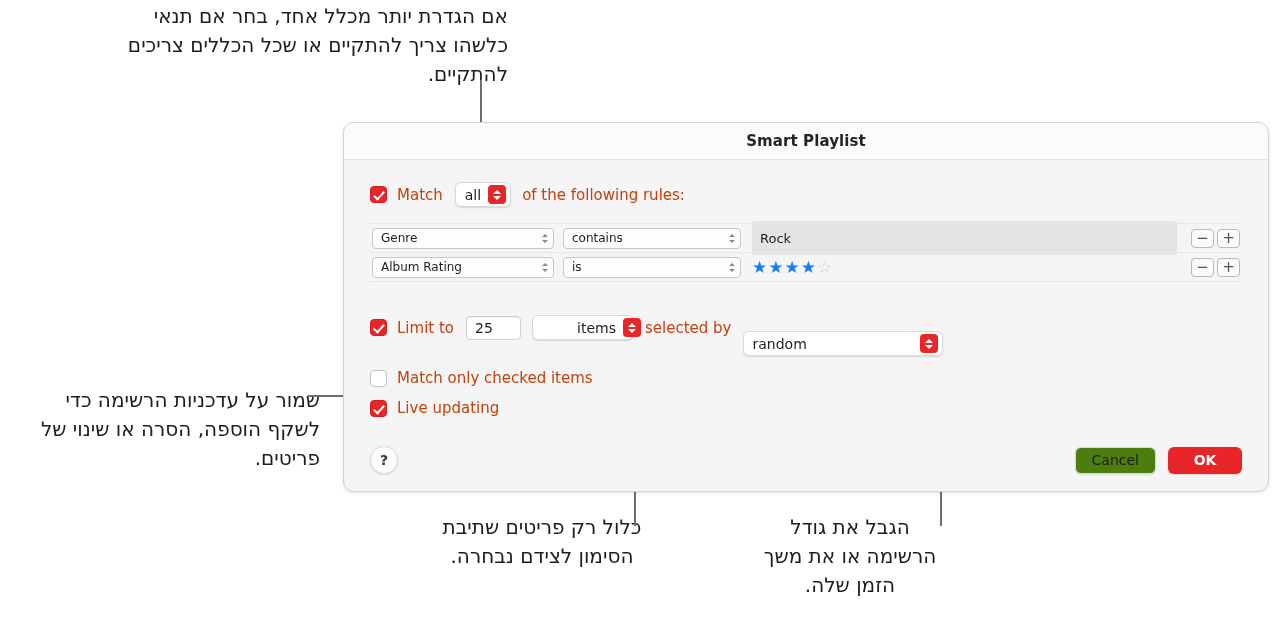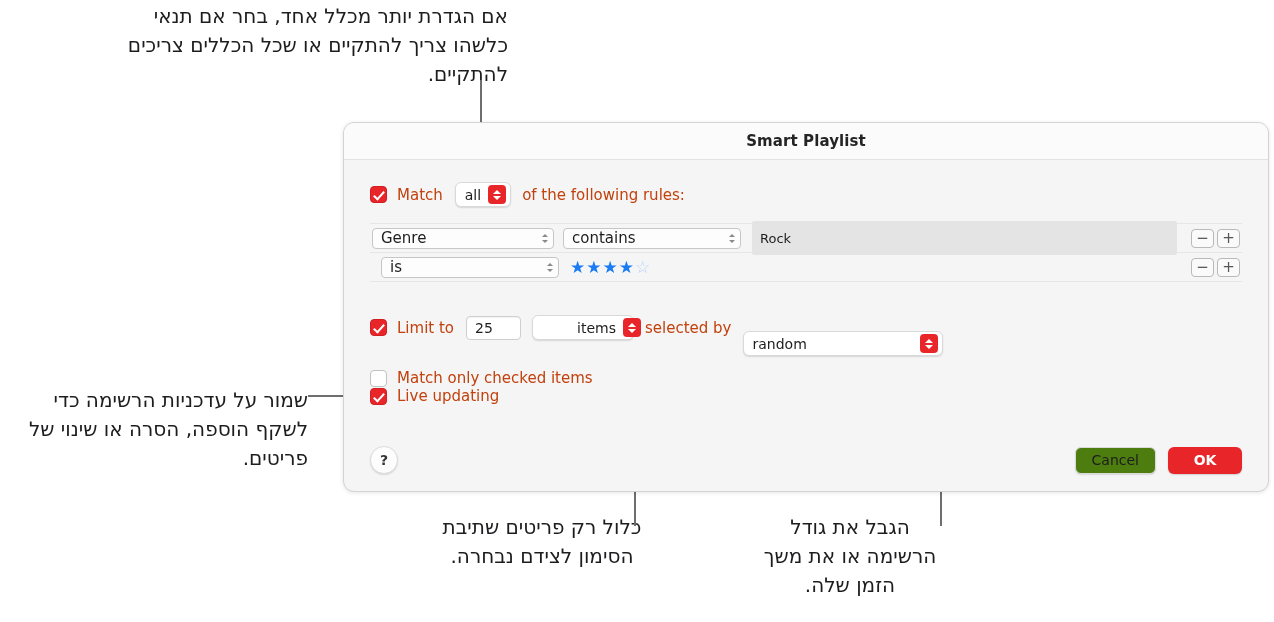--- a/index.html
+++ b/index.html
@@ -21,21 +21,21 @@
     position: absolute;
     color: #1d1d1f;
     font-size: 20px;
     line-height: 1.45;
     direction: rtl;
     text-align: right;
     white-space: pre-line;
     font-family: "DejaVu Sans", "Liberation Sans", sans-serif;
   }
   #callout-match   { left: 108px; top: 2px;   width: 400px; }
-  #callout-live    { left: 10px;   top: 386px; width: 298px; }
+  #callout-live    { left: 22px;   top: 386px; width: 298px; }
   #callout-checked { left: 442px; top: 513px; width: 200px; text-align: center; }
   #callout-limit   { left: 760px; top: 513px; width: 180px; text-align: center; }
 
   
   .leader {
     position: absolute;
     background: #6e6e6e;
   }
   .leader-v { width: 2px; }
   .leader-h { height: 2px; }
@@ -157,21 +157,21 @@
     background: #fdfdfd;
     border: 1px solid #c6c6c6;
     border-radius: 4px;
     display: inline-flex;
     align-items: center;
     justify-content: space-between;
     box-sizing: border-box;
     padding: 0 5px 0 8px;
   }
   .select-plain .sv {
-    font-size: 15px;
+    font-size: 12px;
     color: #1d1d1f;
     white-space: nowrap;
   }
   .chev {
     display: flex;
     flex-direction: column;
     align-items: center;
     gap: 3px;
     flex: 0 0 auto;
     margin-left: 6px;
@@ -347,20 +347,27 @@
             </span>
         </span>
         <span class="text-field-filled rule-value">Rock</span>
         <span class="pm-group">
           <span class="pm-btn">−</span>
           <span class="pm-btn">+</span>
         </span>
       </div>
 
       <div class="rule-row">
+        <span class="select-plain rule-field">
+          <span class="sv">Album Rating</span>
+          <span class="chev">
+              <i class="up"></i>
+              <i class="down"></i>
+            </span>
+        </span>
         <span class="select-plain rule-op">
           <span class="sv">is</span>
           <span class="chev">
               <i class="up"></i>
               <i class="down"></i>
             </span>
         </span>
         <span class="rule-value">
           <span class="stars" id="star-widget"><span class="star-on">★</span><span class="star-on">★</span><span class="star-on">★</span><span class="star-on">★</span><span class="star-off">☆</span></span>
         </span>
@@ -391,21 +398,21 @@
             <i class="down"></i>
           </span>
       </span>
     </div>
 
     <div class="row" style="margin-top:13px;">
       <span class="checkbox off"></span>
       <span class="label-txt" style="margin-left:10px;">Match only checked items</span>
     </div>
 
-    <div class="row" style="align-items:flex-end;">
+    <div class="row" style="margin-top:12px;align-items:flex-end;">
       <span class="checkbox on"></span>
       <span class="label-txt" style="margin-left:10px;">Live updating</span>
     </div>
 
   </div>
 
   <div id="bottom-bar">
     <span id="help-btn">?</span>
     <span class="btn-spacer"></span>
     <span class="btn" id="cancel-btn">Cancel</span>

